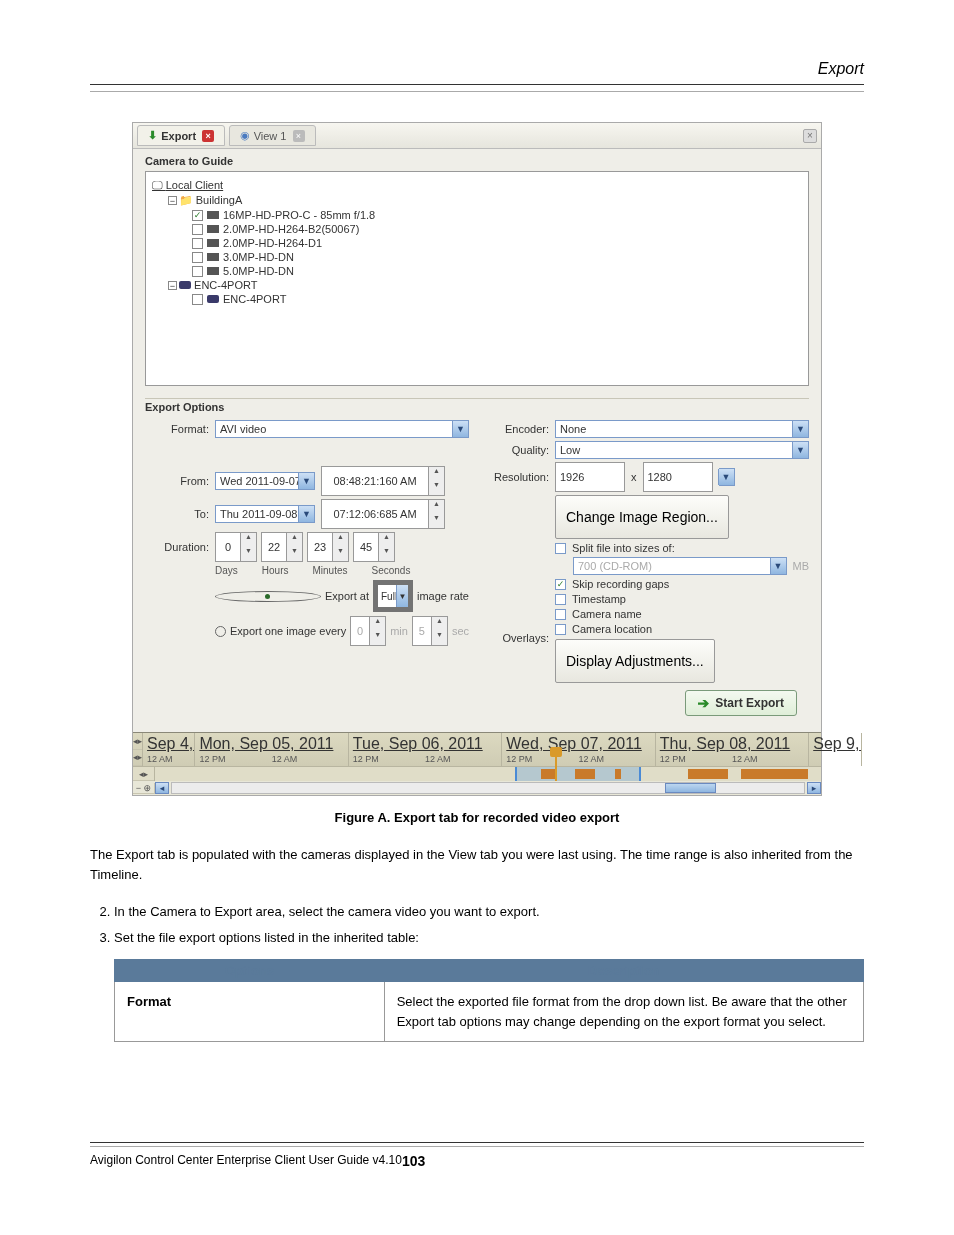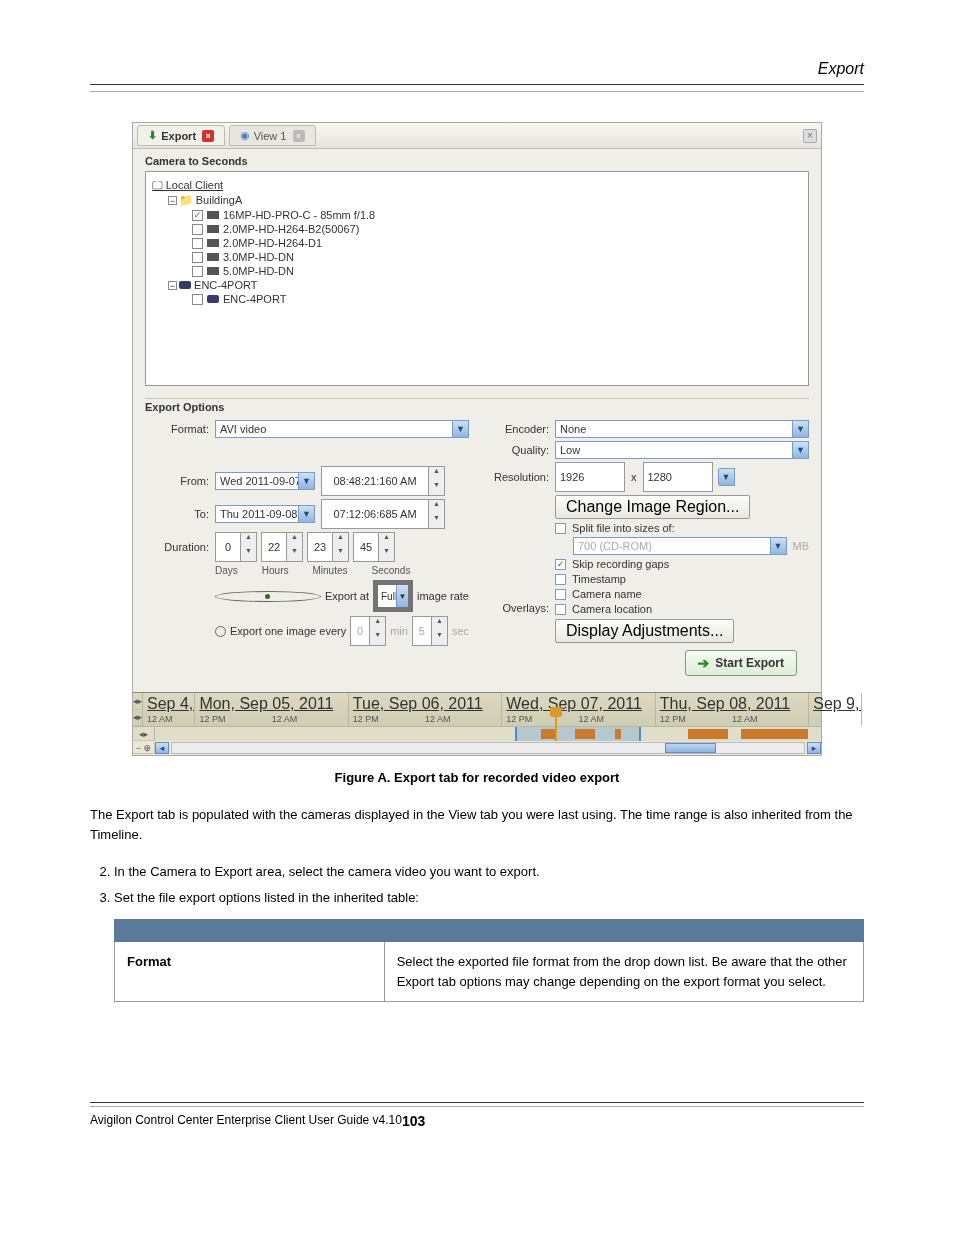--- a/index.html
+++ b/index.html
@@ -51,21 +51,21 @@
   .unitlabels { display:flex; gap:24px; font-size:10px; color:#555; margin-left:70px; }
   .radio-row { margin-left:70px; display:flex; align-items:center; gap:4px; font-size:11px; margin-top:4px;}
   .radio { width:11px; height:11px; border:1px solid #666; border-radius:50%; display:inline-flex; align-items:center; justify-content:center;}
   .radio.sel::after{content:""; width:5px; height:5px; background:#2a6a2a; border-radius:50%;}
   .small-combo { border:5px solid #737373; background:#fff; height:32px; width:40px; display:flex; align-items:center; padding:0 3px; position:relative; font-size:10px;}
   .small-combo .dd { position:absolute; right:0; top:0; bottom:0; width:12px; background:linear-gradient(#cde0f5,#8fb6e0); border-left:1px solid #7a9ac9; font-size:8px; display:flex; align-items:center; justify-content:center;}
   .disabled { color:#aaa; }
   .opts-right .lbl { width:64px; }
   .res-row { display:flex; align-items:center; gap:6px; }
   .res-row .txtbox { width:70px; }
-  .btn { border:1px solid #999; background:linear-gradient(#fdfdfa,#e8e7df); padding:2px 10px; font-size:16px; border-radius:2px;}
+  .btn { border:1px solid #999; background:linear-gradient(#fdfdfa,#e8e7df); padding:13px 10px; font-size:14px; border-radius:2px;}
   .chk-row { display:flex; align-items:center; gap:6px; margin:3px 0 3px 70px; font-size:11px;}
   .chk { width:11px; height:11px; border:1px solid #7a9ac9; background:#fff; display:inline-flex; align-items:center; justify-content:center; font-size:9px; color:#2a7a2a;}
   .start-row { display:flex; justify-content:flex-end; padding:4px 12px 8px 0;}
   .start-btn { border:1px solid #7a9a7a; background:linear-gradient(#f4f9f0,#dfeed8); padding:4px 12px; font-weight:bold; font-size:12px; display:flex; align-items:center; gap:6px; border-radius:3px;}
   .start-arrow { color:#2a8a2a; font-size:14px;}
   
   .timeline { border-top:1px solid #8a8878; background:#e8e7d8; font-size:10px; }
   .tl-top { display:flex; background:linear-gradient(#dcd9c0,#cfccb4); border-bottom:1px solid #b8b5a0;}
   .tl-ctrl { width:22px; border-right:1px solid #b8b5a0; display:flex; flex-direction:column;}
   .tl-ctrl-row { flex:1; display:flex; align-items:center; justify-content:center; gap:2px; font-size:9px; color:#555; border-bottom:1px solid #c8c5b0;}
@@ -120,21 +120,21 @@
           <span style="color:#4a7ac0; margin-right:4px;">◉</span>
           <span>View 1</span>
           <span class="close" style="background:#bbb;">×</span>
         </div>
         <div class="tab-spacer"></div>
         <div class="far-close">×</div>
       </div>
 
       <div class="content-row">
         <div class="camera-panel">
-          <div class="panel-title">Camera to Seconds</div>
+          <div class="panel-title">Camera to Guide</div>
           <div class="camera-tree">
             <div class="tree-item lv1">🖵 <span>Local Client</span></div>
             <div class="tree-item lv2"><span class="boxminus">−</span>📁 <span>BuildingA</span></div>
             <div class="tree-item lv3">
                 <span class="tree-check">✓</span>
                 <span class="cam-icon"></span>
                 <span>16MP-HD-PRO-C - 85mm f/1.8</span>
               </div>
             <div class="tree-item lv3">
                 <span class="tree-check"></span>

